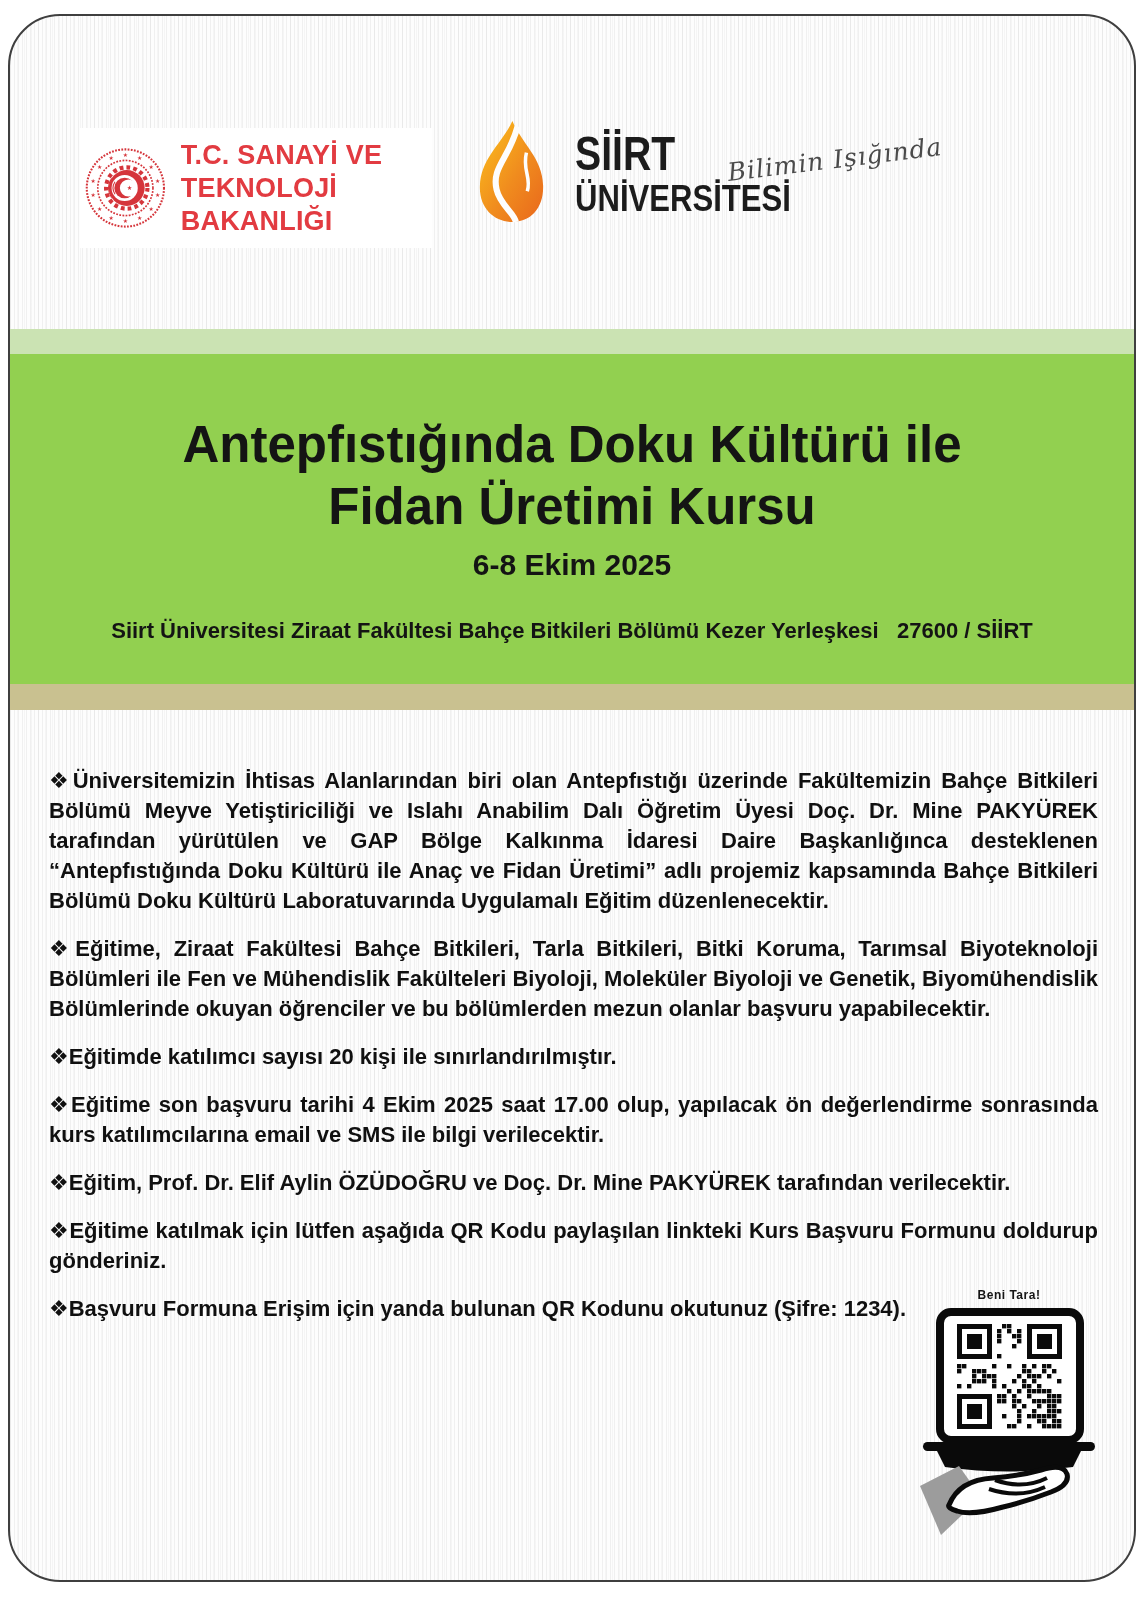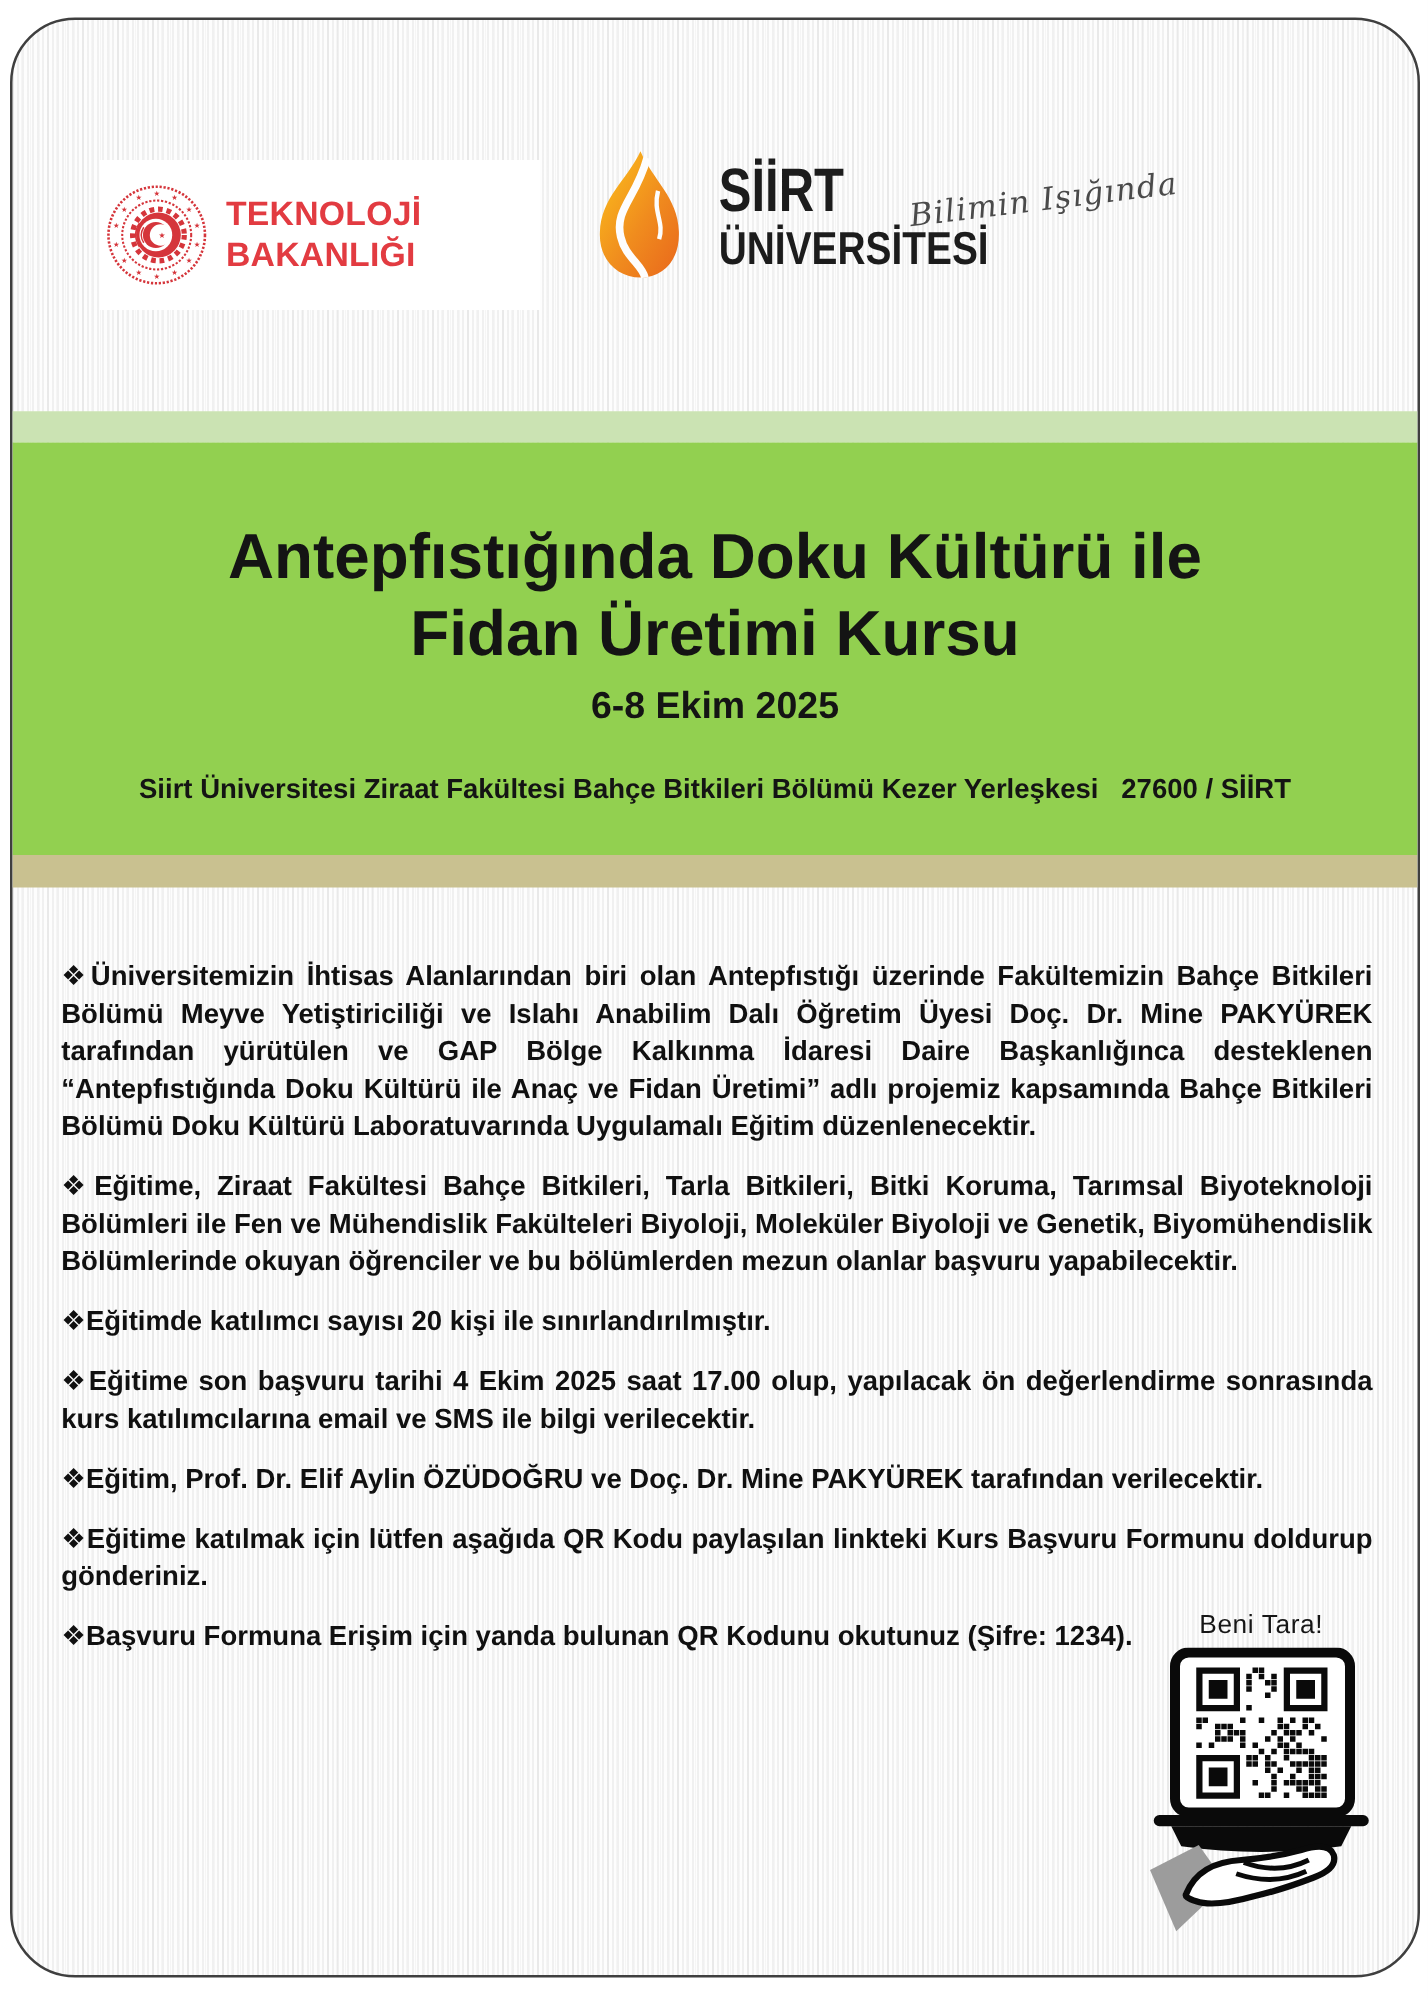--- a/index.html
+++ b/index.html
@@ -39,21 +39,21 @@
   .banner .location{margin-top:36px;font-size:22px;font-weight:bold;color:#141414;white-space:pre-wrap;}
   .strip-tan{height:26px;background:#c9c190;flex:0 0 auto;}
   
   .main{position:relative;flex:1 1 auto;padding:56px 36px 0 39px;box-sizing:border-box;}
   .main p{
     margin:0 0 18px 0;font-size:22px;font-weight:bold;line-height:30px;
     text-align:justify;color:#101010;
   }
   
   .qr-block{position:absolute;left:908px;top:578px;width:182px;text-align:center;}
-  .qr-label{font-size:21px;font-weight:normal;color:#161616;letter-spacing:0.5px;margin-bottom:6px;}
+  .qr-label{font-size:12px;font-weight:bold;color:#161616;letter-spacing:0.5px;margin-bottom:6px;}
 </style>
 </head>
 <body>
 
 <div class="poster">
 
   <div class="header">
 
     <div class="logo-box ministry">
       <svg width="104" height="104" viewBox="0 0 120 120">
@@ -78,20 +78,21 @@
         <circle cx="62" cy="60" r="30" fill="none" stroke="#d5353b" stroke-width="6" stroke-dasharray="5.5 4.5"></circle>
         <circle cx="62" cy="60" r="26" fill="#d5353b"></circle>
         <circle cx="59" cy="60" r="19" fill="#ffffff"></circle>
         <circle cx="59" cy="60" r="15" fill="#d5353b"></circle>
         <circle cx="64.5" cy="60" r="12.5" fill="#ffffff"></circle>
         <text x="66" y="63.5" font-size="9" text-anchor="middle" fill="#d5353b" font-family="DejaVu Sans">★</text>
         <path d="M40,46 q-9,14 0,28" fill="none" stroke="#d5353b" stroke-width="1.6"></path>
         <path d="M45,51 q-6,9 0,18" fill="none" stroke="#d5353b" stroke-width="1.6"></path>
       </svg>
       <div class="ministry-text">
+        <div>T.C. SANAYİ VE</div>
         <div>TEKNOLOJİ BAKANLIĞI</div>
       </div>
     </div>
 
     <div class="logo-box university">
       <svg width="92" height="122" viewBox="0 0 90 120">
         <defs>
           <linearGradient id="flameG" x1="0" y1="0" x2="1" y2="1">
             <stop offset="0" stop-color="#fcc21c"></stop>
             <stop offset="0.55" stop-color="#f08c1e"></stop>

